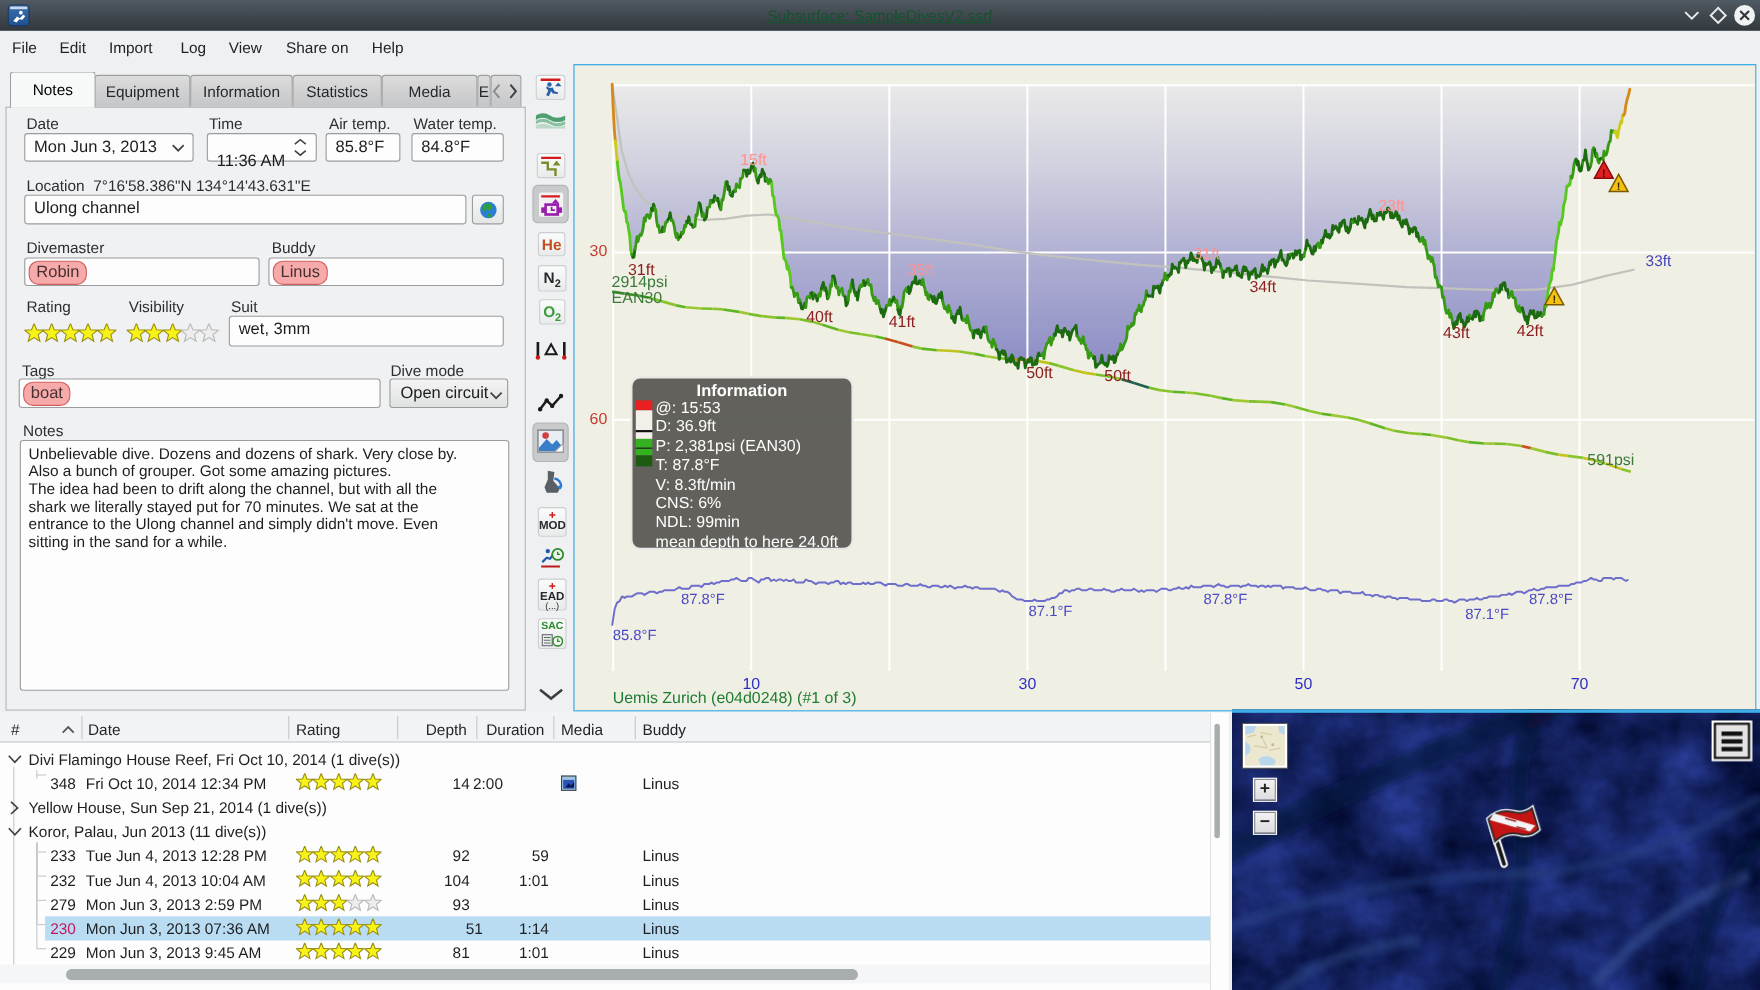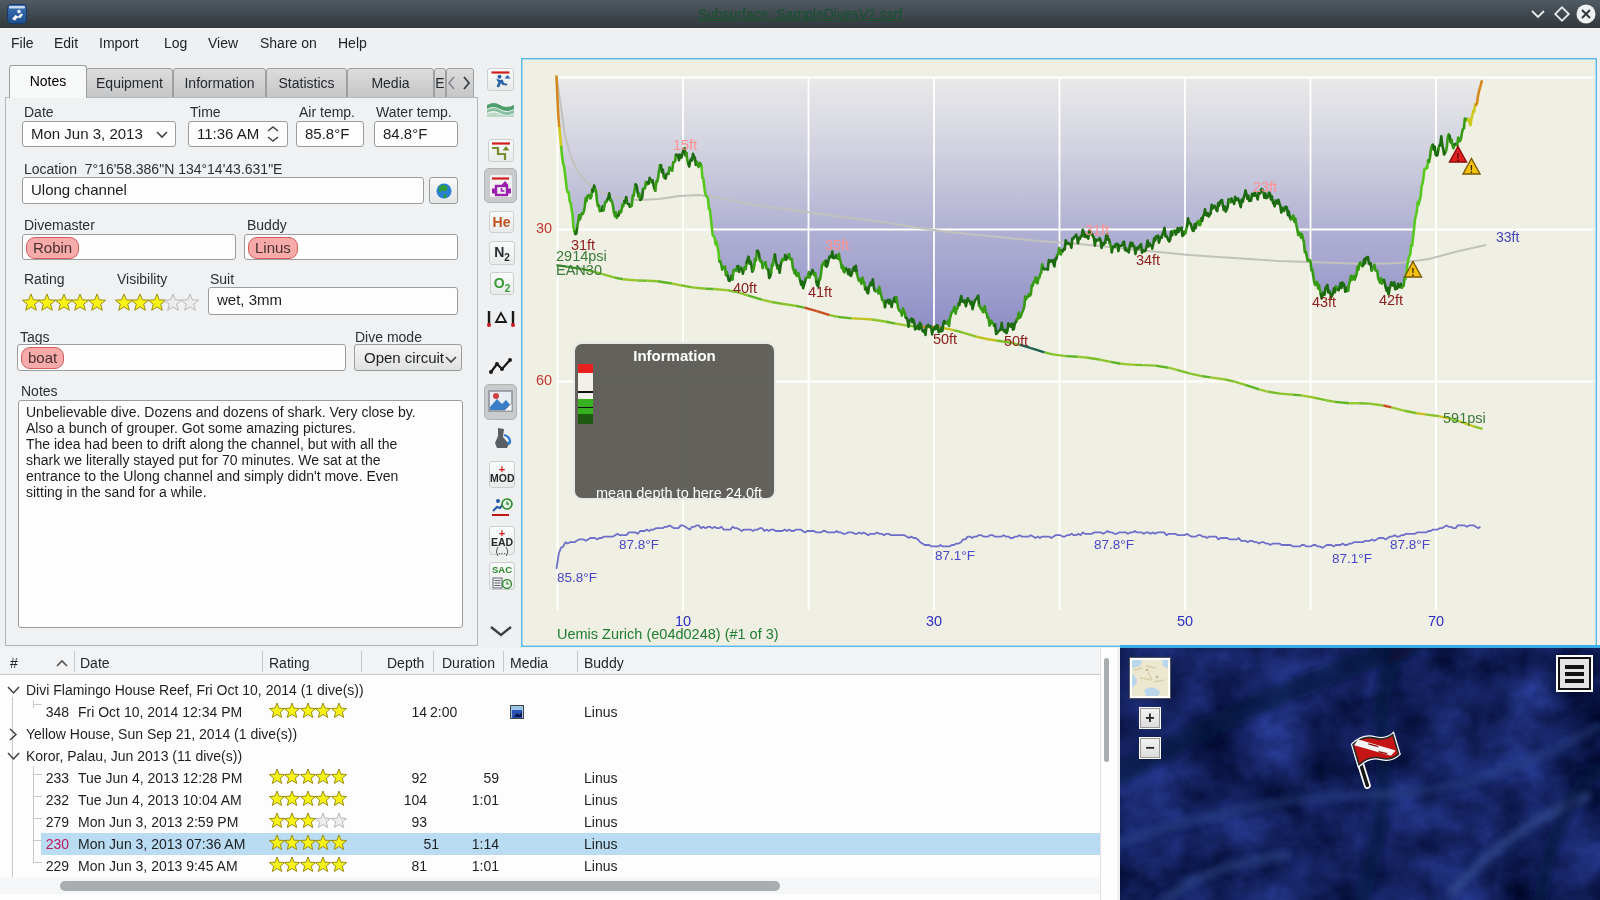--- a/index.html
+++ b/index.html
@@ -60,21 +60,21 @@
 <div id="tabactive">Notes</div>
 <div id="panel"></div>
 <div class="lbl" style="left:24px;top:104px">Date</div>
 <div class="lbl" style="left:190px;top:104px">Time</div>
 <div class="lbl" style="left:299px;top:104px">Air temp.</div>
 <div class="lbl" style="left:376px;top:104px">Water temp.</div>
 <div class="inp" style="left:22px;top:121px;width:154px;height:26px;padding:3px 0 0 8px">Mon Jun 3, 2013</div>
 <svg class="abs" style="left:155px;top:130px;width:14px;height:9px">
     <path d="M2 2l5 5 5-5" stroke="#444" stroke-width="1.6" fill="none"></path>
   </svg>
-<div class="inp" style="left:188px;top:121px;width:100px;height:26px;padding:3px 0 0 8px">11:36 AM</div>
+<div class="inp" style="left:188px;top:121px;width:100px;height:26px;padding:16px 0 0 8px">11:36 AM</div>
 <svg class="abs" style="left:266px;top:125px;width:14px;height:18px">
     <path d="M2 6l5-4 5 4" stroke="#444" stroke-width="1.5" fill="none"></path>
     <path d="M2 12l5 4 5-4" stroke="#444" stroke-width="1.5" fill="none"></path>
   </svg>
 <div class="inp" style="left:296px;top:121px;width:68px;height:26px;padding:3px 0 0 8px">85.8°F</div>
 <div class="inp" style="left:374px;top:121px;width:84px;height:26px;padding:3px 0 0 8px">84.8°F</div>
 <div class="lbl" style="left:24px;top:161px">Location&nbsp; 7°16'58.386"N 134°14'43.631"E</div>
 <div class="inp" style="left:22px;top:177px;width:402px;height:27px;padding:3px 0 0 8px">Ulong channel</div>
 <div class="abs" style="left:429px;top:177px;width:29px;height:27px;background:linear-gradient(#f8f8f8,#e4e5e5);border:1px solid #9a9c9e;border-radius:3px"><svg width="18" height="18" style="margin:4px 0 0 5px" viewBox="0 0 18 18">
       <circle cx="9" cy="9" r="7.5" fill="#2a7fd4"></circle>
@@ -495,20 +495,27 @@
     <div class="abs" style="left:3px;top:20px;width:15px;height:60px">
       <div style="height:9px;background:#e82020"></div>
       <div style="height:18px;background:#f2f0e8"></div>
       <div style="height:2px;background:#111"></div>
       <div style="height:6px;background:#f2f0e8"></div>
       <div style="height:8px;background:#35b01e"></div>
       <div style="height:1px;background:#111"></div>
       <div style="height:6px;background:#35b01e"></div>
       <div style="height:10px;background:#1e5a10"></div>
     </div>
+    <div class="tl" style="position:absolute;left:21px;top:19px">@: 15:53
+D: 36.9ft
+P: 2,381psi (EAN30)
+T: 87.8°F
+V: 8.3ft/min
+CNS: 6%
+NDL: 99min</div>
     <div class="tl" style="position:absolute;left:21px;top:141px">mean depth to here 24.0ft</div>
   </div>
 <div id="dlist"></div>
 <div id="dhead"></div>
 <div class="hsep" style="left:74px"></div>
 <div class="hsep" style="left:262px"></div>
 <div class="hsep" style="left:361px"></div>
 <div class="hsep" style="left:433px"></div>
 <div class="hsep" style="left:503px"></div>
 <div class="hsep" style="left:577px"></div>

